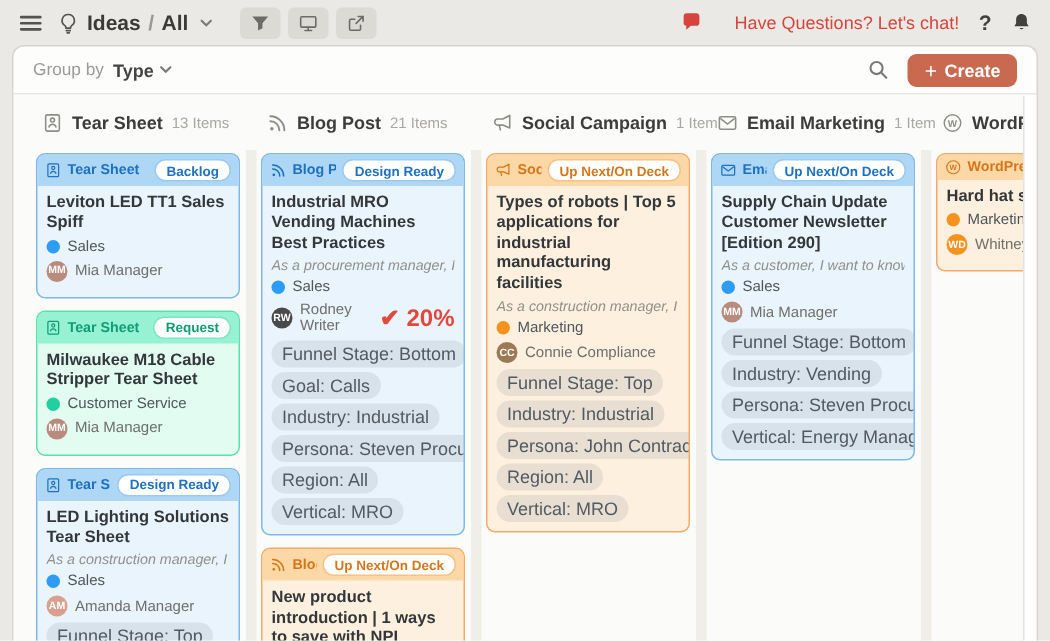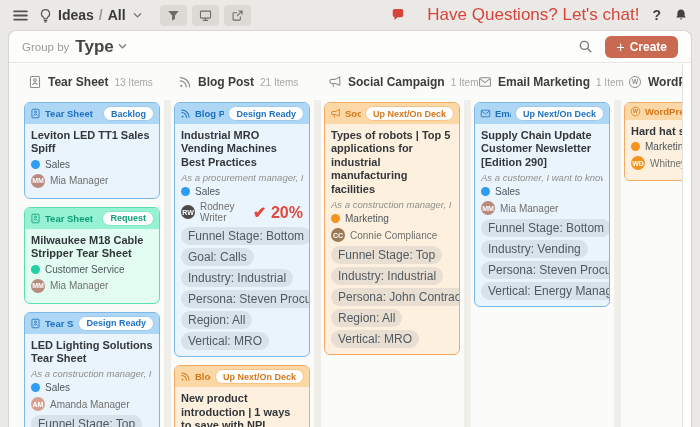--- a/index.html
+++ b/index.html
@@ -16,32 +16,32 @@
   .topbar { height:30px; display:flex; align-items:center; padding:0 12px; gap:9px; }
   .hamburger { color:#55534f; cursor:pointer; }
   .brand { display:flex; align-items:center; gap:5px; font-weight:bold; font-size:14px; color:#3a3a38; cursor:pointer; }
   .brand .bulb { color:#55534f; }
   .brand .slash { color:#9a9894; font-weight:bold; }
   .brand .chev { color:#7b7975; margin-left:1px; }
   .tb-btns { display:flex; gap:5px; margin-left:8px; }
   .tb-btn { width:27px; height:21px; background:#dcdad5; border-radius:4px;
             display:flex; align-items:center; justify-content:center; color:#6d6b67; cursor:pointer; }
   .top-right { margin-left:auto; display:flex; align-items:center; gap:13px; }
-  .chat-link { display:flex; align-items:center; gap:22px; color:#d6443c; font-size:17px; cursor:pointer; }
+  .chat-link { display:flex; align-items:center; gap:22px; color:#d6443c; font-size:12px; cursor:pointer; }
   .help { font-weight:bold; color:#43413e; font-size:14px; cursor:pointer; }
   .bell { color:#43413e; cursor:pointer; }
 
   
   .panel { position:absolute; top:30px; left:8px; right:8px; bottom:-2px;
            background:#fdfdfc; border:1px solid #d7d5d1; border-bottom:none;
            border-radius:8px 8px 0 0; overflow:hidden; }
   .toolbar { height:32px; display:flex; align-items:center; padding:0 13px; gap:6px;
              border-bottom:1px solid #e8e6e2; }
   .groupby-label { font-size:11.5px; color:#9b9a96; }
-  .groupby-ctrl { display:flex; align-items:center; gap:3px; font-size:17px; font-weight:bold;
+  .groupby-ctrl { display:flex; align-items:center; gap:3px; font-size:12px; font-weight:bold;
                   color:#454543; cursor:pointer; }
   .groupby-ctrl .chev { color:#7b7975; }
   .toolbar-right { margin-left:auto; display:flex; align-items:center; gap:12px; }
   .search-btn { color:#7a7976; cursor:pointer; }
   .create-btn { background:#c96a50; color:#fff; border:none; border-radius:6px;
                 font-family:inherit; font-size:12px; font-weight:bold; padding:4px 11px;
                 display:flex; align-items:center; gap:5px; cursor:pointer; }
   .create-btn .plus { font-size:14px; font-weight:normal; line-height:10px; }
 
   

